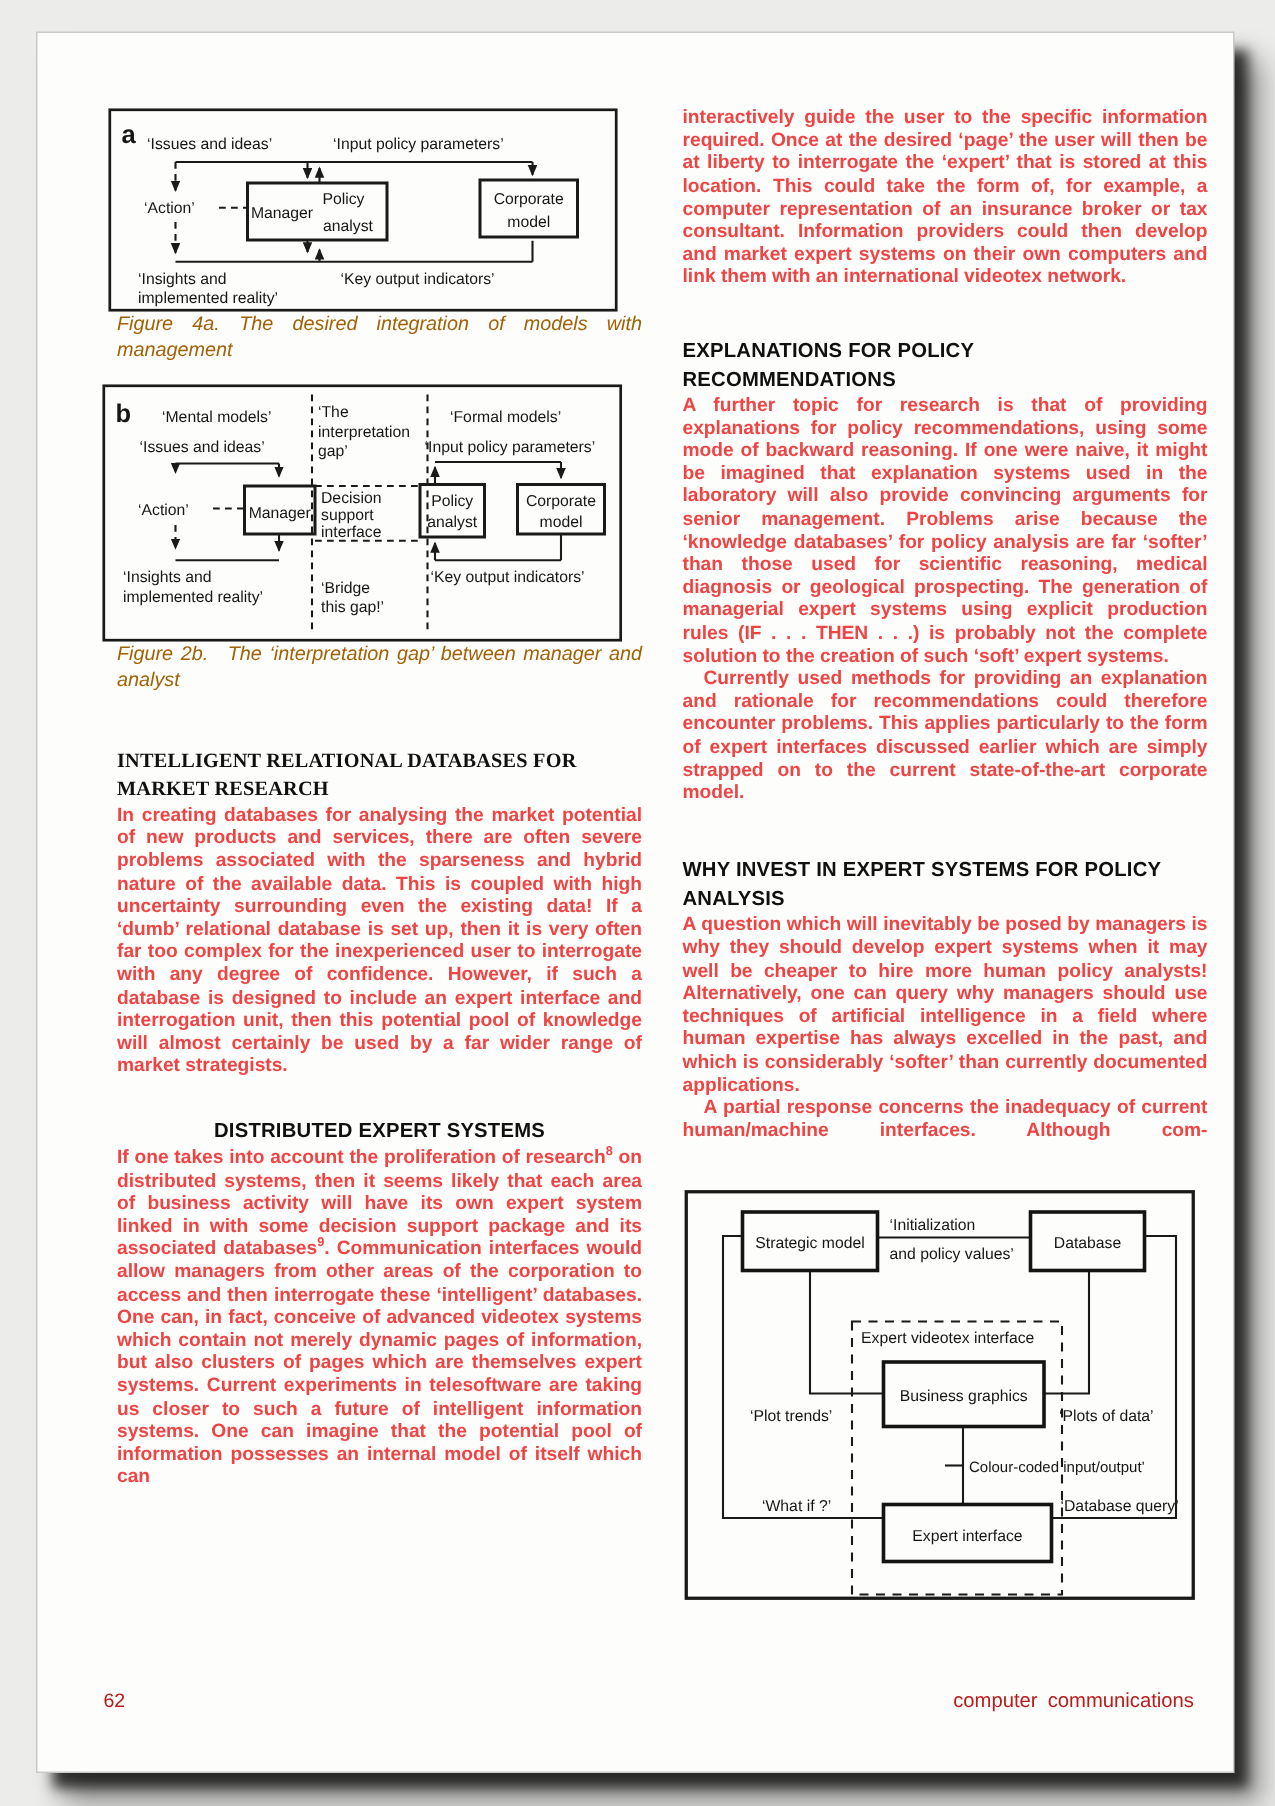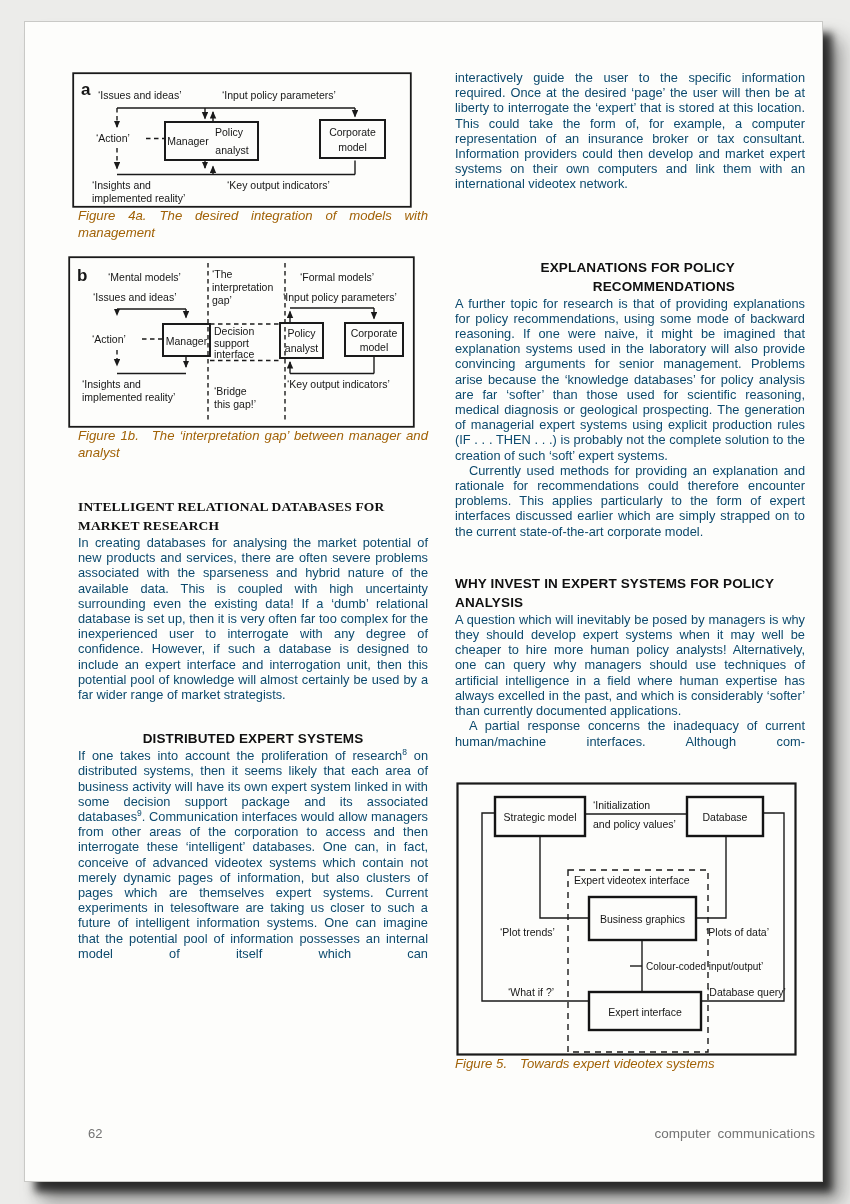--- a/index.html
+++ b/index.html
@@ -14,21 +14,22 @@
     box-shadow: 0 0 0 1px #c9c9c6,
                 10px 11px 8px 0 rgba(10,10,10,0.78),
                 18px 20px 18px 2px rgba(20,20,20,0.38);
   }
   .col { position:absolute; top:48px; width:350px; color:#1b1b1b; }
   .col-left  { left:53px; }
   .col-right { left:430px; }
 
   p.body {
     margin:0; font-size:12.8px; line-height:15.2px; text-align:justify;
-    color:#0c4a6e;
+    color:#ef4444;
+    font-weight:bold;
   }
   p.indent { text-indent:14px; }
   p.force-just { text-align-last:justify; }
   sup { font-size:8.5px; line-height:0; }
 
   h2 {
     margin:0; font-size:13.5px; line-height:19px; font-weight:bold;
     color:#101010; letter-spacing:0.15px;
   }
   .maxw-280 { max-width:280px; }
@@ -46,29 +47,29 @@
   .cap-label { margin-right:13px; }
   .cap-4a { margin-top:7px; }
   .cap-4b { margin-top:13px; }
   .cap-5  { margin-top:8px; }
 
   .para-intro { margin-top:16px; }
   .h-databases { margin-top:36px;font-family:Liberation Serif, serif; }
   .para-databases { margin-top:9px; }
   .h-distributed { margin-top:27px;text-align:center; }
   .para-distributed { margin-top:9px; }
-  .h-explanations { margin-top:66px;text-align:right; }
+  .h-explanations { margin-top:32px; }
   .para-explanations { margin-top:12px; }
   .h-why { margin-top:35px; }
   .para-question { margin-top:12px; }
 
   .footer {
-    position:absolute; left:63px; top:1104px; width:727px;
+    position:absolute; left:44px; top:1104px; width:727px;
     display:flex; justify-content:space-between; align-items:baseline;
-    color:#737373;
+    color:#b91c1c;
   }
   .page-number { font-size:13px; }
   .journal-name { font-size:13.5px; word-spacing:3px;margin-left:20px; }
 
   
   svg text { font-family:"Liberation Sans", sans-serif; font-size:10.5px; fill:#161616; }
   svg text.panel { font-size:17px; font-weight:bold; }
   svg text.small { font-size:10px; }
   svg rect.frame { fill:none; stroke:#1a1a1a; stroke-width:1.8; }
   svg rect.box   { fill:none; stroke:#1a1a1a; stroke-width:2; }
@@ -184,21 +185,21 @@
         <text x="306" y="95" text-anchor="middle">model</text>
         <text x="14" y="132">‘Insights and</text>
         <text x="14" y="145">implemented reality’</text>
         <text x="146" y="139">‘Bridge</text>
         <text x="146" y="152">this gap!’</text>
         <text x="219" y="132">‘Key output indicators’</text>
       </svg>
     </figure>
 
     <p class="caption cap-4b">
-      <span class="cap-label">Figure 1b.</span><span>The ‘interpretation gap’ between manager and analyst</span>
+      <span class="cap-label">Figure 2b.</span><span>The ‘interpretation gap’ between manager and analyst</span>
     </p>
 
 
     <h2 class="h-databases maxw-330">INTELLIGENT RELATIONAL DATABASES FOR MARKET RESEARCH</h2>
 
     <p class="body para-databases">In creating databases for analysing the market potential of new products and services, there are often severe problems associated with the sparseness and hybrid nature of the available data. This is coupled with high uncertainty surrounding even the existing data! If a ‘dumb’ relational database is set up, then it is very often far too complex for the inexperienced user to interrogate with any degree of confidence. However, if such a database is designed to include an expert interface and interrogation unit, then this potential pool of knowledge will almost certainly be used by a far wider range of market strategists.</p>
 
     <h2 class="h-distributed">DISTRIBUTED EXPERT SYSTEMS</h2>
 
     <p class="body para-distributed force-just"><span>If one takes into account the proliferation of research</span><sup>8</sup><span> on distributed systems, then it seems likely that each area of business activity will have its own expert system linked in with some decision support package and its associated databases</span><sup>9</sup><span>. Communication interfaces would allow managers from other areas of the corporation to access and then interrogate these ‘intelligent’ databases. One can, in fact, conceive of advanced videotex systems which contain not merely dynamic pages of information, but also clusters of pages which are themselves expert systems. Current experiments in telesoftware are taking us closer to such a future of intelligent information systems. One can imagine that the potential pool of information possesses an internal model of itself which can</span></p>
@@ -249,23 +250,20 @@
         <text x="186.5" y="141" text-anchor="middle">Business graphics</text>
         <text x="44" y="154">‘Plot trends’</text>
         <text x="250" y="154">‘Plots of data’</text>
         <text class="small" x="190" y="188">Colour-coded input/output’</text>
         <text x="52" y="214">‘What if ?’</text>
         <text x="251" y="214">‘Database query’</text>
         <text x="189" y="234" text-anchor="middle">Expert interface</text>
       </svg>
     </figure>
 
-    <p class="caption cap-5">
-      <span class="cap-label">Figure 5.</span><span>Towards expert videotex systems</span>
-    </p>
 
   </div>
 
   <div class="footer">
     <span class="page-number">62</span>
     <span class="journal-name">computer communications</span>
   </div>
 
 </div>
 

